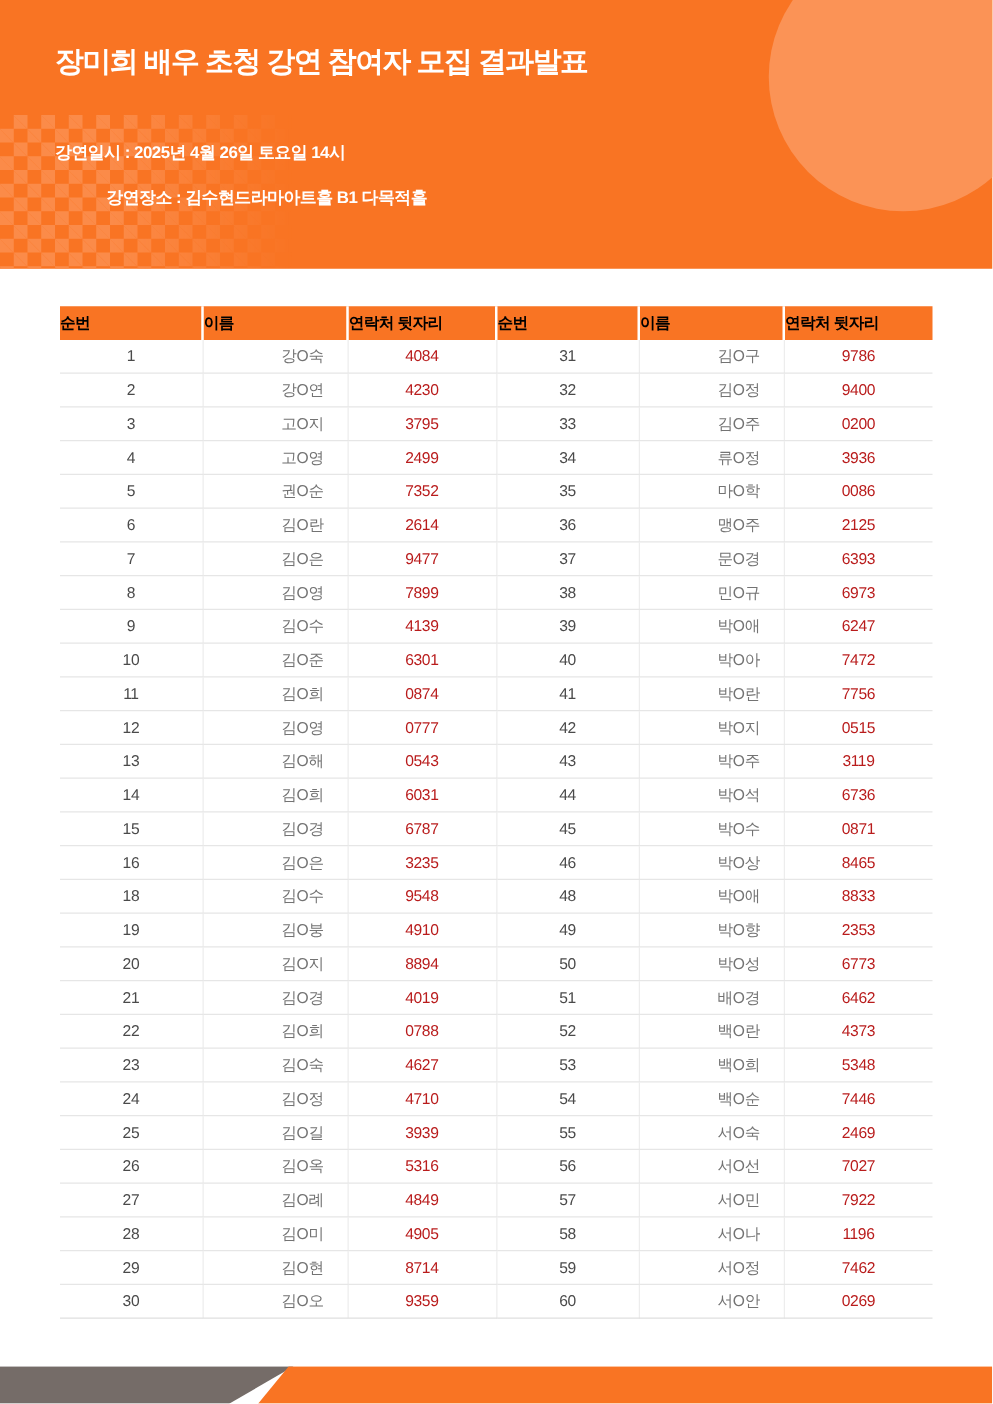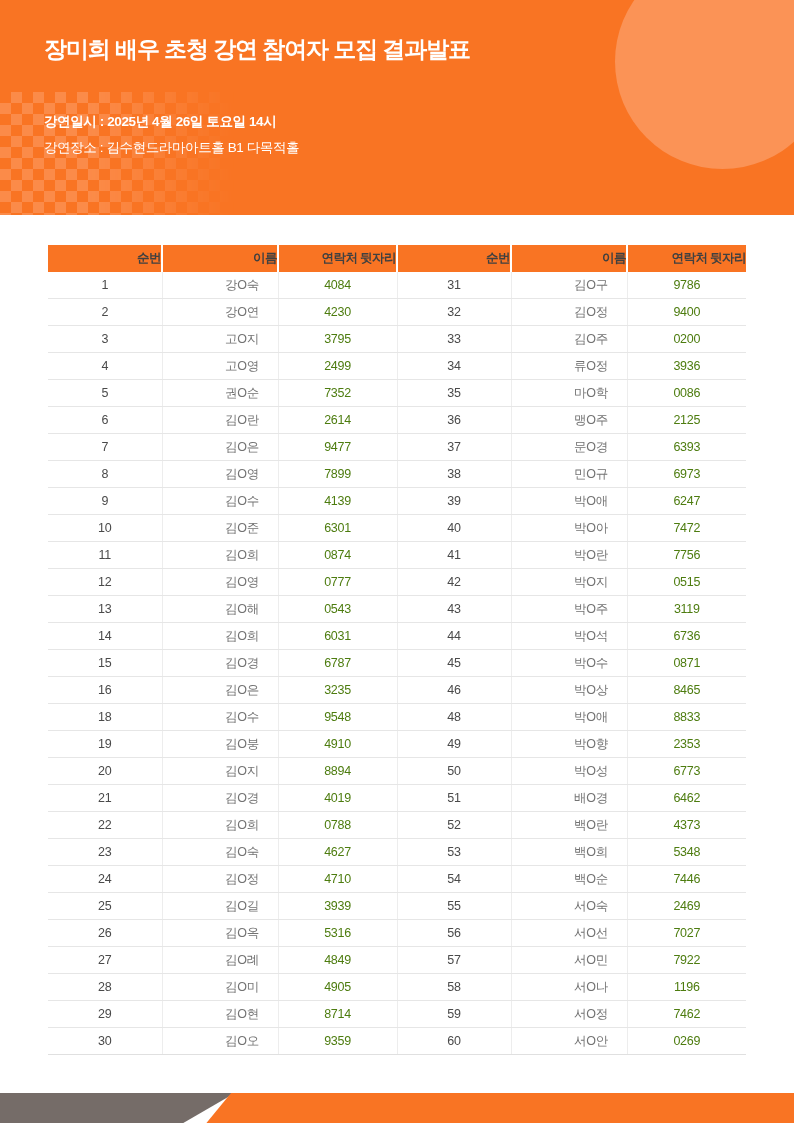--- a/index.html
+++ b/index.html
@@ -63,21 +63,21 @@
   }
   .banner-sub {
     position: absolute;
     left: 44px;
     color: #ffffff;
     white-space: nowrap;
     letter-spacing: -0.4px;
     text-align: right;
   }
   .sub-1 { top: 113px; font-size: 13.5px; font-weight: bold; }
-  .sub-2 { top: 139px; font-size: 13.5px; font-weight: normal; }
+  .sub-2 { top: 149px; font-size: 13.5px; font-weight: bold; padding-left: 41px; }
   .sub-3 { top: 164px; font-size: 11.5px; font-weight: bold; }
 
   
   .table-wrap {
     position: absolute;
     left: 48px;
     top: 245px;
     width: 698px;
   }
   table.roster {
@@ -85,48 +85,47 @@
     border-collapse: collapse;
     table-layout: fixed;
     font-size: 12.5px;
   }
   table.roster col.c-no   { width: 114px; }
   table.roster col.c-name { width: 116px; }
   table.roster col.c-tel  { width: 119px; }
 
   table.roster thead th {
     background: #F97423;
-    color: #404040;
+    color: #000000;
     font-size: 12.5px;
     font-weight: bold;
     letter-spacing: -0.5px;
     height: 27px;
     padding: 0;
-    text-align: right;
+    text-align: left;
     border-right: 2px solid #ffffff;
     border-bottom: none;
     white-space: nowrap;
-    font-family: Liberation Serif, serif;
   }
   table.roster thead th:last-child { border-right: none; }
 
   table.roster tbody td {
     height: 26px;
     padding: 0;
     text-align: center;
     border-bottom: 1px solid #E6E6E6;
     border-right: 1px solid #EDEDED;
     color: #3d3d3d;
     letter-spacing: -0.3px;
     white-space: nowrap;
     background: #ffffff;
   }
   table.roster tbody td.col-no   { color: #4a4a4a; }
   table.roster tbody td.col-name { color: #737373; padding-left: 44px; }
-  table.roster tbody td.col-tel  { color: #4d7c0f; }
+  table.roster tbody td.col-tel  { color: #b91c1c; }
   table.roster tbody td.sep-right { border-right: 1px solid #EDEDED; }
   table.roster tbody td.edge-none { border-right: none; }
   table.roster tbody tr:last-child td { border-bottom: 1px solid #E0E0E0; }
 
   
   .footer {
     position: absolute;
     left: 0;
     top: 1093px;
     width: 794px;

